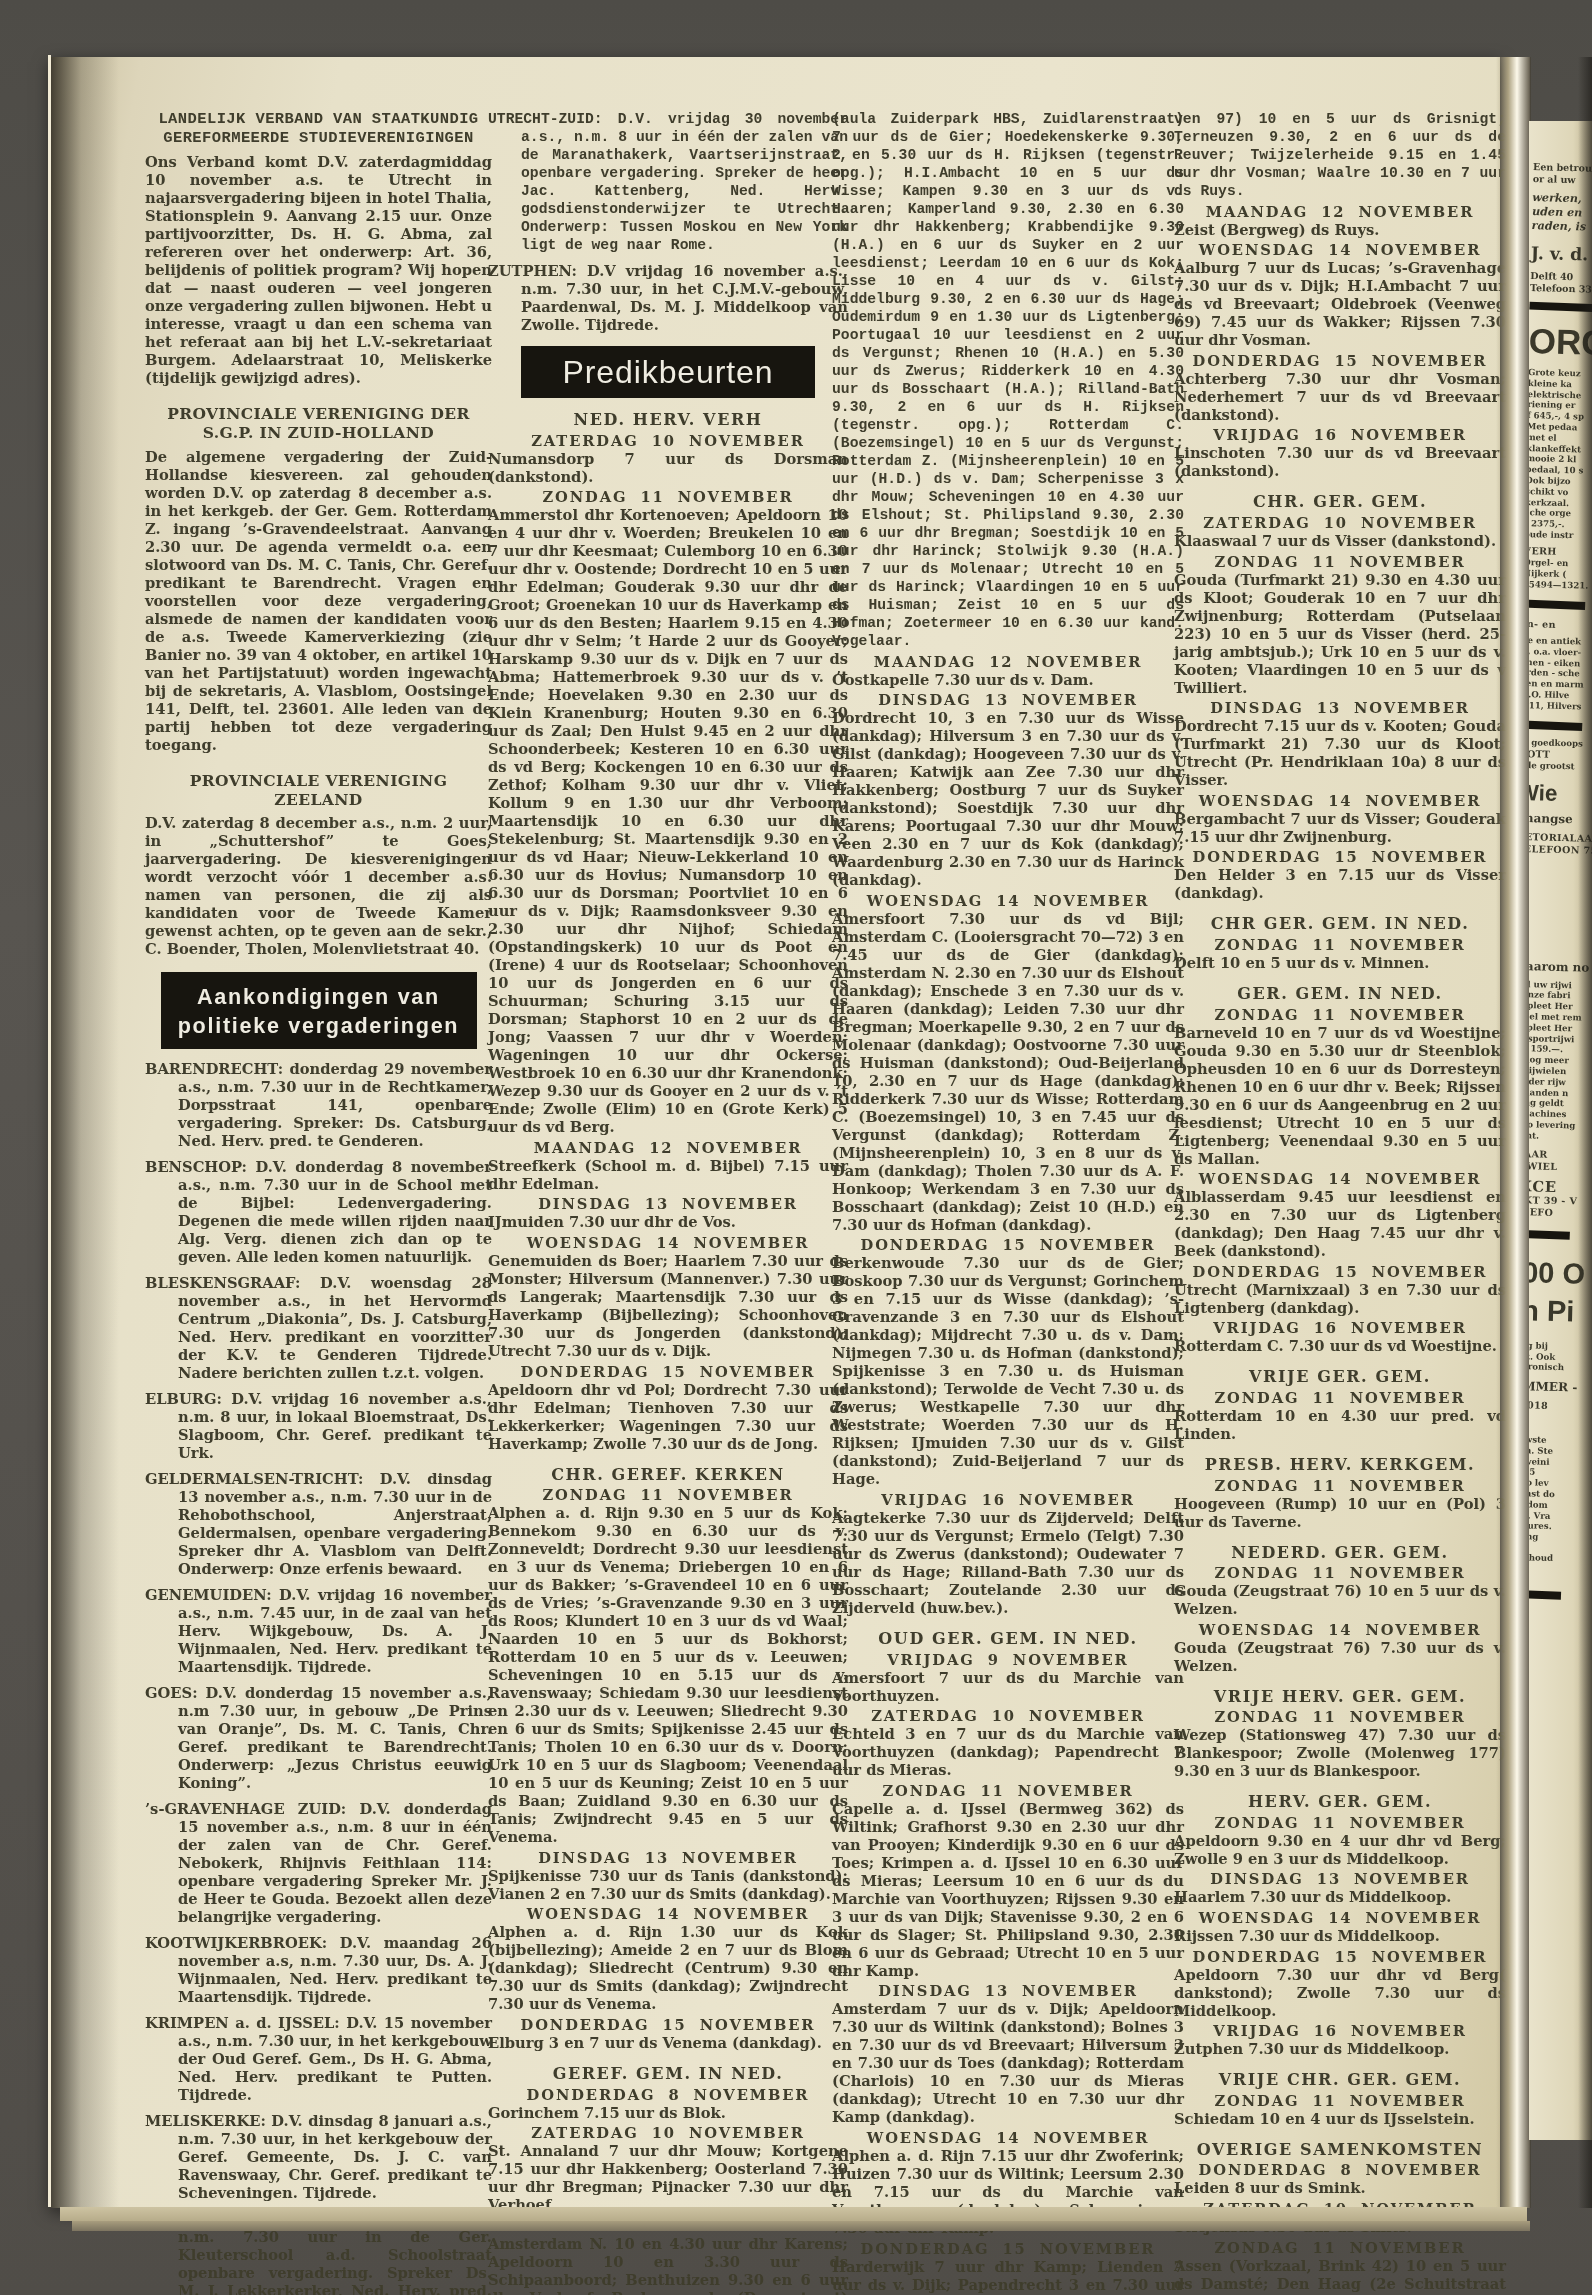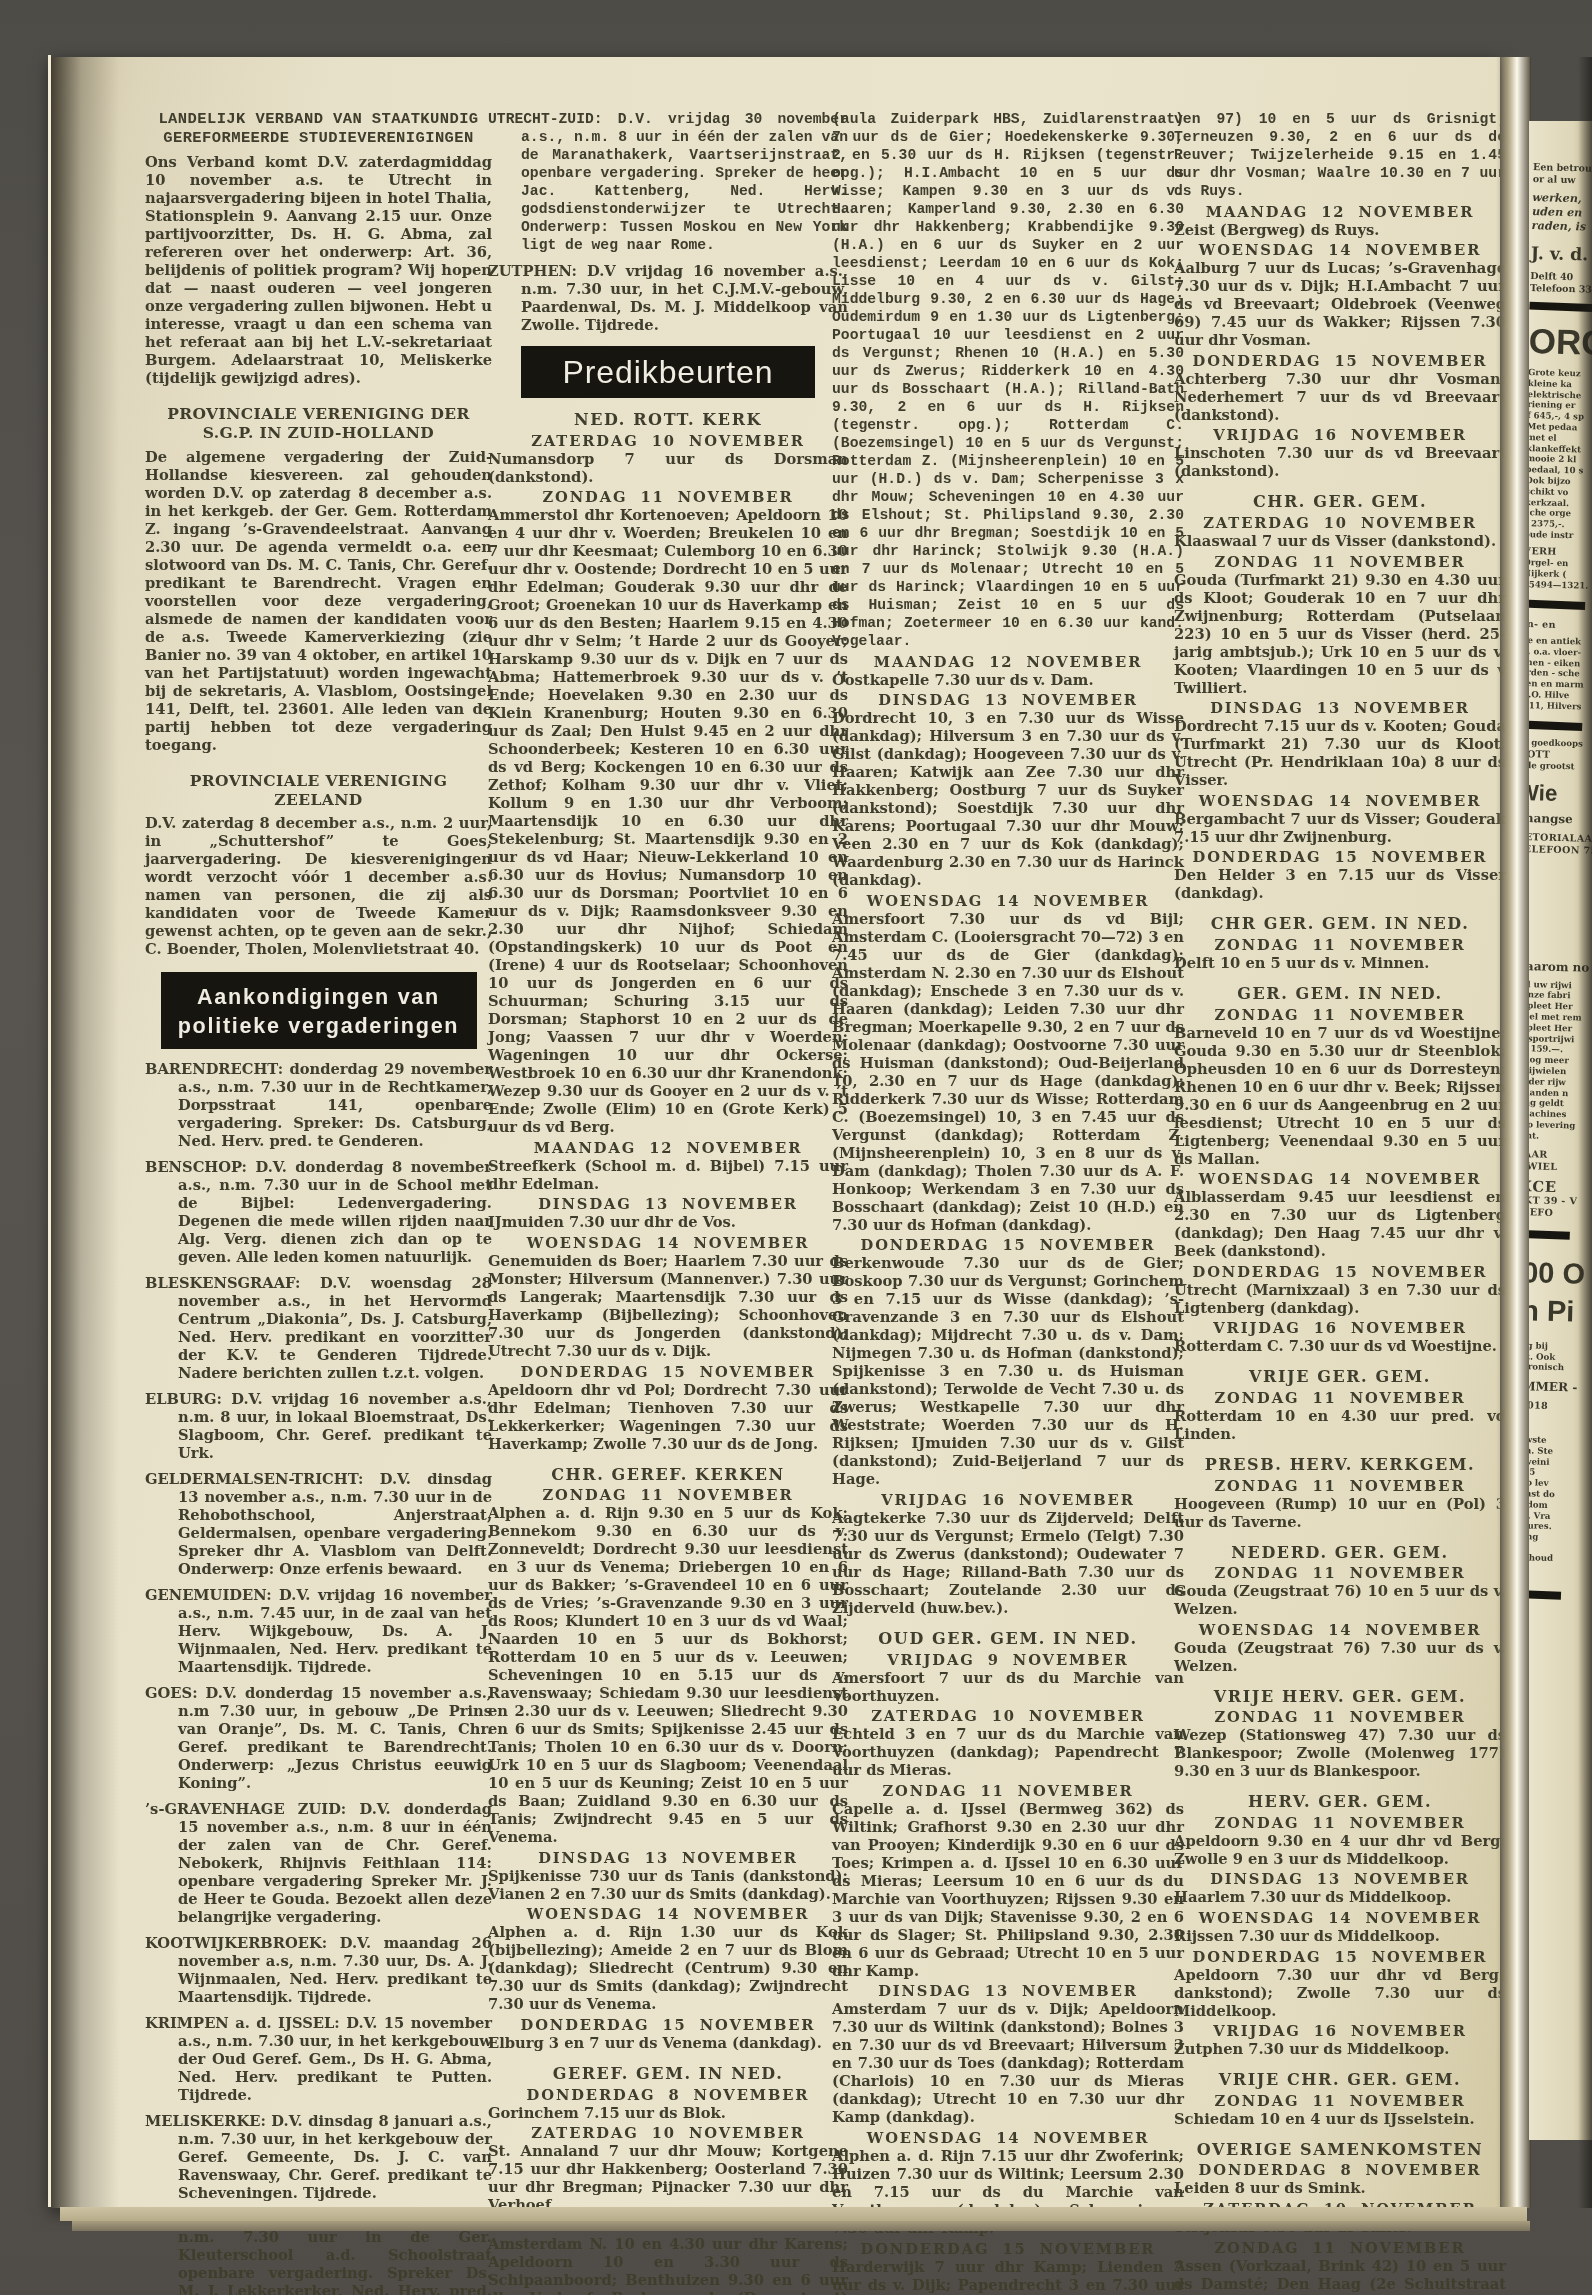--- a/index.html
+++ b/index.html
@@ -72,21 +72,21 @@
         <div class="b-item">KRIMPEN a. d. IJSSEL: D.V. 15 november a.s., n.m. 7.30 uur, in het kerkgebouw der Oud Geref. Gem., Ds H. G. Abma, Ned. Herv. predikant te Putten. Tijdrede.</div>
         <div class="b-item">MELISKERKE: D.V. dinsdag 8 januari a.s., n.m. 7.30 uur, in het kerkgebouw der Geref. Gemeente, Ds. J. C. van Ravenswaay, Chr. Geref. predikant te Scheveningen. Tijdrede.</div>
         <div class="b-item">LISSE: D.V. woensdag 14 november a.s., n.m. 7.30 uur in de Ger. Kleuterschool a.d. Schoolstraat openbare vergadering. Spreker Ds. M. J. Lekkerkerker, Ned. Herv. pred. te Montfoort.</div>
       </div>
       <div class="col" style="left: 488px; width: 360px;">
         <div class="b-item">UTRECHT-ZUID: D.V. vrijdag 30 november a.s., n.m. 8 uur in één der zalen van de Maranathakerk, Vaartserijnstraat, openbare vergadering. Spreker de heer Jac. Kattenberg, Ned. Herv. godsdienstonderwijzer te Utrecht. Onderwerp: Tussen Moskou en New York ligt de weg naar Rome.</div>
         <div class="b-item">ZUTPHEN: D.V vrijdag 16 november a.s., n.m. 7.30 uur, in het C.J.M.V.-gebouw, Paardenwal, Ds. M. J. Middelkoop van Zwolle. Tijdrede.</div>
         <div class="b-boxbig">
           <div>Predikbeurten</div>
         </div>
-        <div class="b-sec">NED. ROTT. KERK</div>
+        <div class="b-sec">NED. HERV. VERH</div>
         <div class="b-day">ZATERDAG 10 NOVEMBER</div>
         <div class="b-p">Numansdorp 7 uur ds Dorsman (dankstond).</div>
         <div class="b-day">ZONDAG 11 NOVEMBER</div>
         <div class="b-p">Ammerstol dhr Kortenoeven; Apeldoorn 10 en 4 uur dhr v. Woerden; Breukelen 10 en 7 uur dhr Keesmaat; Culemborg 10 en 6.30 uur dhr v. Oostende; Dordrecht 10 en 5 uur dhr Edelman; Gouderak 9.30 uur dhr de Groot; Groenekan 10 uur ds Haverkamp en 6 uur ds den Besten; Haarlem 9.15 en 4.30 uur dhr v Selm; ’t Harde 2 uur ds Gooyer; Harskamp 9.30 uur ds v. Dijk en 7 uur ds Abma; Hattemerbroek 9.30 uur ds v. ’t Ende; Hoevelaken 9.30 en 2.30 uur ds Klein Kranenburg; Houten 9.30 en 6.30 uur ds Zaal; Den Hulst 9.45 en 2 uur dhr Schoonderbeek; Kesteren 10 en 6.30 uur ds vd Berg; Kockengen 10 en 6.30 uur ds Zethof; Kolham 9.30 uur dhr v. Vliet; Kollum 9 en 1.30 uur dhr Verboom; Maartensdijk 10 en 6.30 uur dhr Stekelenburg; St. Maartensdijk 9.30 en 2 uur ds vd Haar; Nieuw-Lekkerland 10 en 6.30 uur ds Hovius; Numansdorp 10 en 6.30 uur ds Dorsman; Poortvliet 10 en 6 uur ds v. Dijk; Raamsdonksveer 9.30 en 2.30 uur dhr Nijhof; Schiedam (Opstandingskerk) 10 uur ds Poot en (Irene) 4 uur ds Rootselaar; Schoonhoven 10 uur ds Jongerden en 6 uur ds Schuurman; Schuring 3.15 uur ds Dorsman; Staphorst 10 en 2 uur ds de Jong; Vaassen 7 uur dhr v Woerden; Wageningen 10 uur dhr Ockerse; Westbroek 10 en 6.30 uur dhr Kranendonk; Wezep 9.30 uur ds Gooyer en 2 uur ds v. ’t Ende; Zwolle (Elim) 10 en (Grote Kerk) 5 uur ds vd Berg.</div>
         <div class="b-day">MAANDAG 12 NOVEMBER</div>
         <div class="b-p">Streefkerk (School m. d. Bijbel) 7.15 uur dhr Edelman.</div>
         <div class="b-day">DINSDAG 13 NOVEMBER</div>
         <div class="b-p">IJmuiden 7.30 uur dhr de Vos.</div>
         <div class="b-day">WOENSDAG 14 NOVEMBER</div>
         <div class="b-p">Genemuiden ds Boer; Haarlem 7.30 uur ds Monster; Hilversum (Mannenver.) 7.30 uur ds Langerak; Maartensdijk 7.30 uur ds Haverkamp (Bijbellezing); Schoonhoven 7.30 uur ds Jongerden (dankstond); Utrecht 7.30 uur ds v. Dijk.</div>

